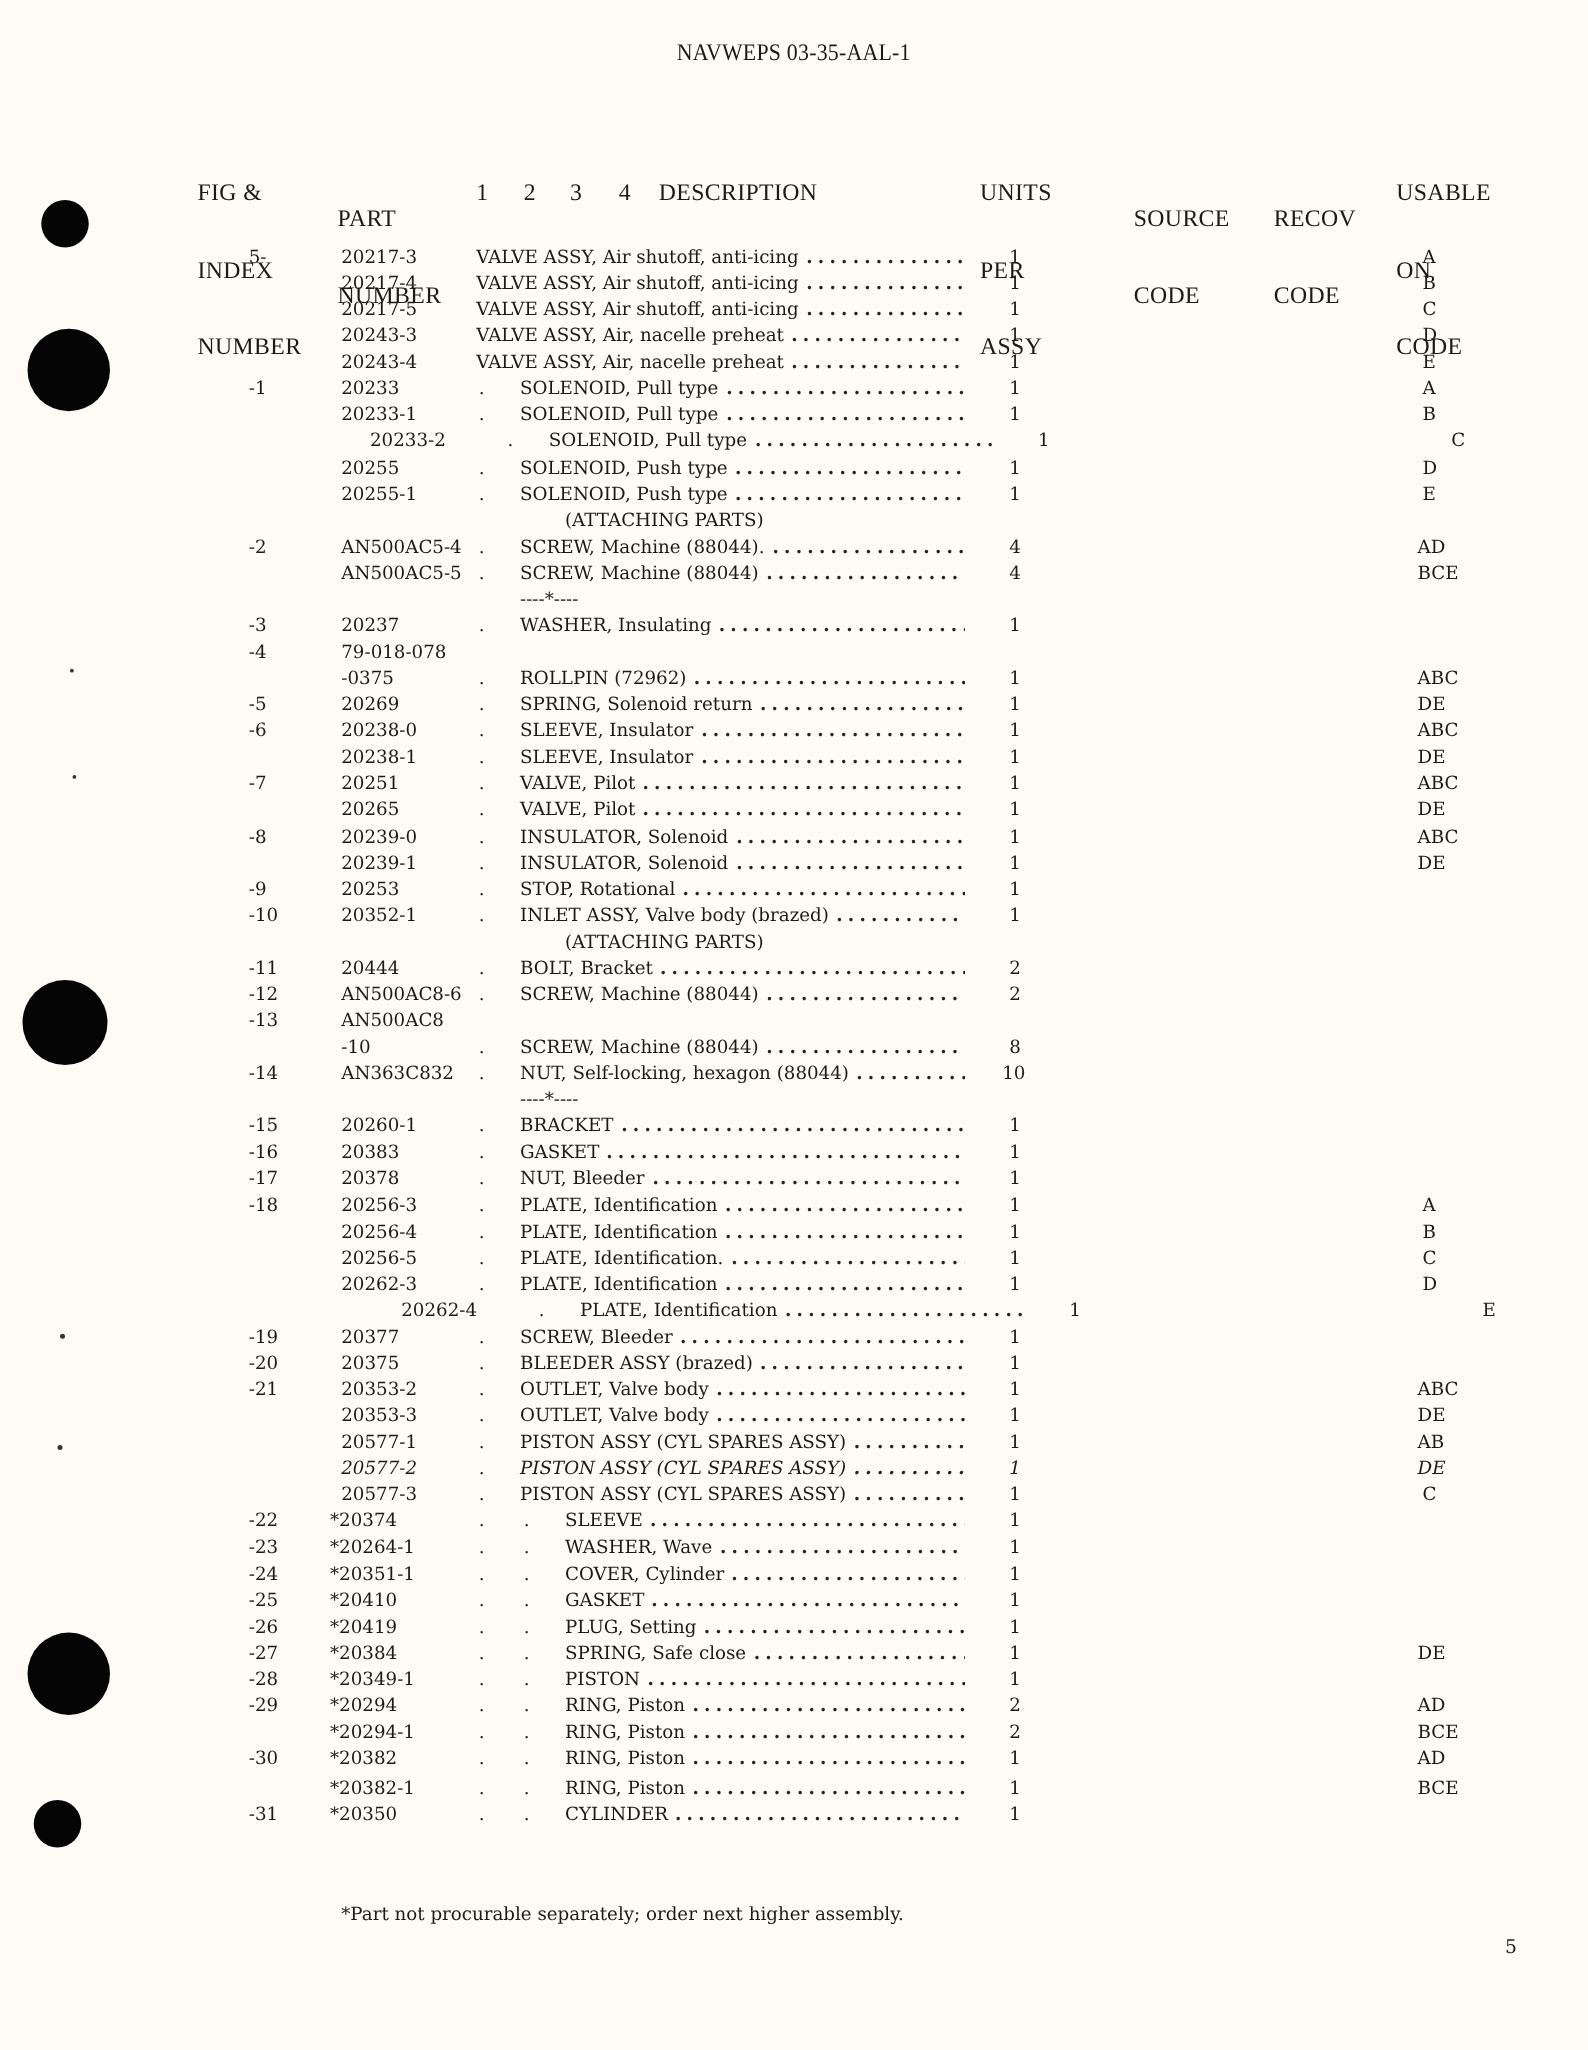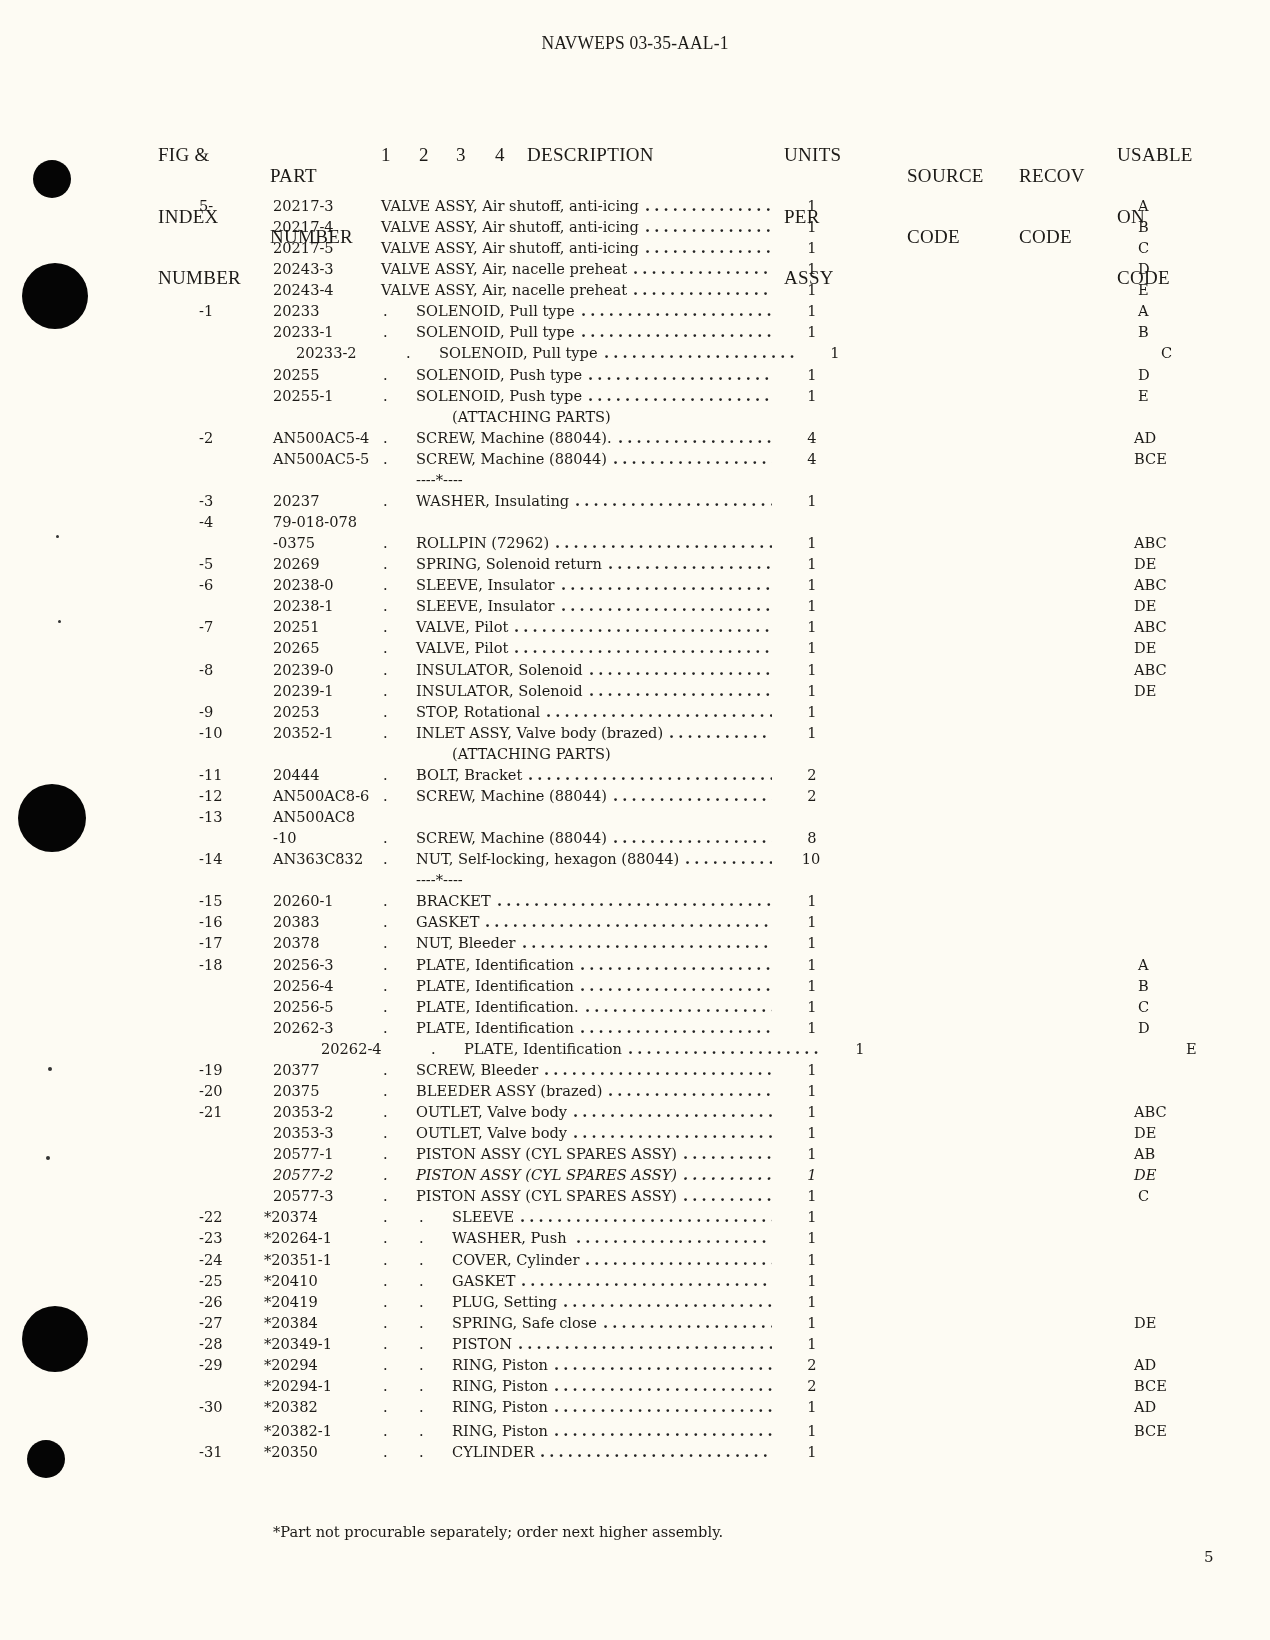--- a/index.html
+++ b/index.html
@@ -517,21 +517,21 @@
       <span class="c-desc" style="left: 452px;">SLEEVE</span>
       <span class="c-lead" style="left: 520px; width: 252px;">............................................................</span>
       <span class="c-units">1</span>
       <span class="c-uoc"></span>
     </div>
     <div class="row" style="top: 1032.43px;">
       <span class="c-fig">-23</span>
       <span class="c-part" style="left: 264px;">*20264-1</span>
       <span class="indent-dot" style="left: 383px;">.</span>
       <span class="indent-dot" style="left: 419px;">.</span>
-      <span class="c-desc" style="left: 452px;">WASHER, Push</span>
+      <span class="c-desc" style="left: 452px;">WASHER, Wave</span>
       <span class="c-lead" style="left: 576px; width: 196px;">............................................................</span>
       <span class="c-units">1</span>
       <span class="c-uoc"></span>
     </div>
     <div class="row" style="top: 1053.5px;">
       <span class="c-fig">-24</span>
       <span class="c-part" style="left: 264px;">*20351-1</span>
       <span class="indent-dot" style="left: 383px;">.</span>
       <span class="indent-dot" style="left: 419px;">.</span>
       <span class="c-desc" style="left: 452px;">COVER, Cylinder</span>

